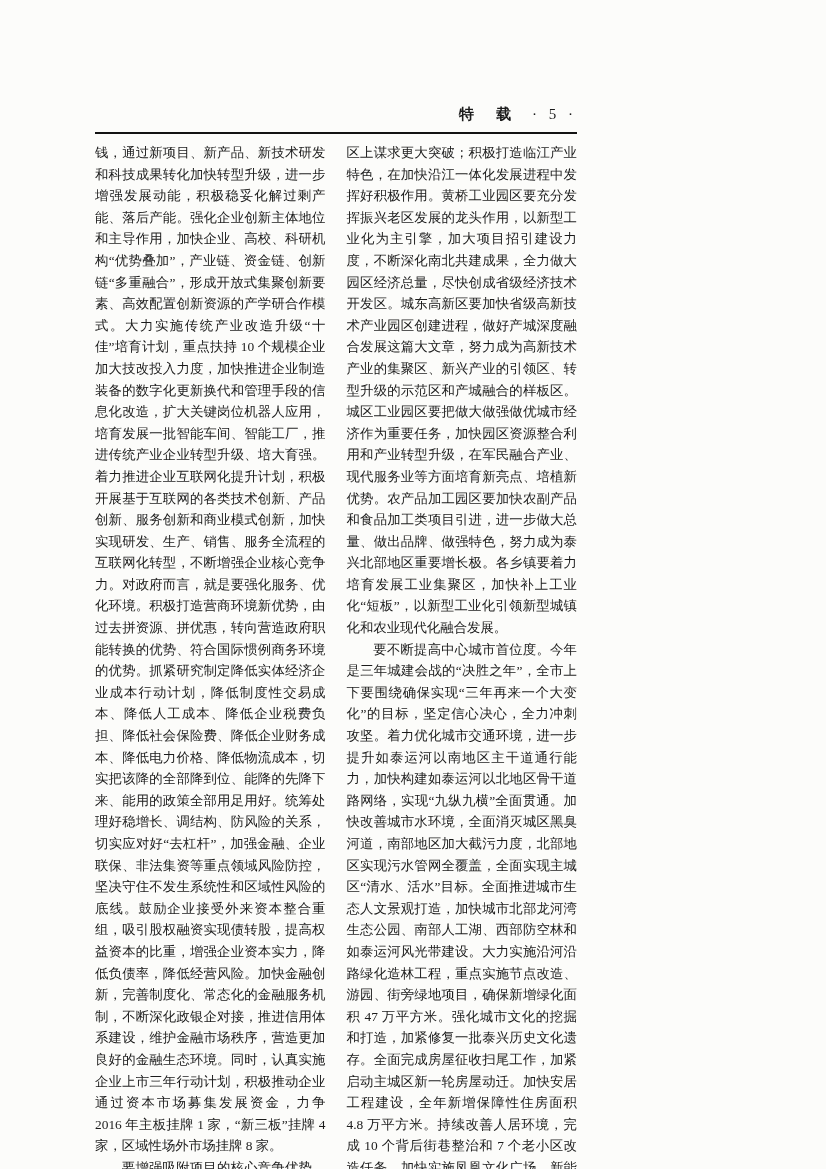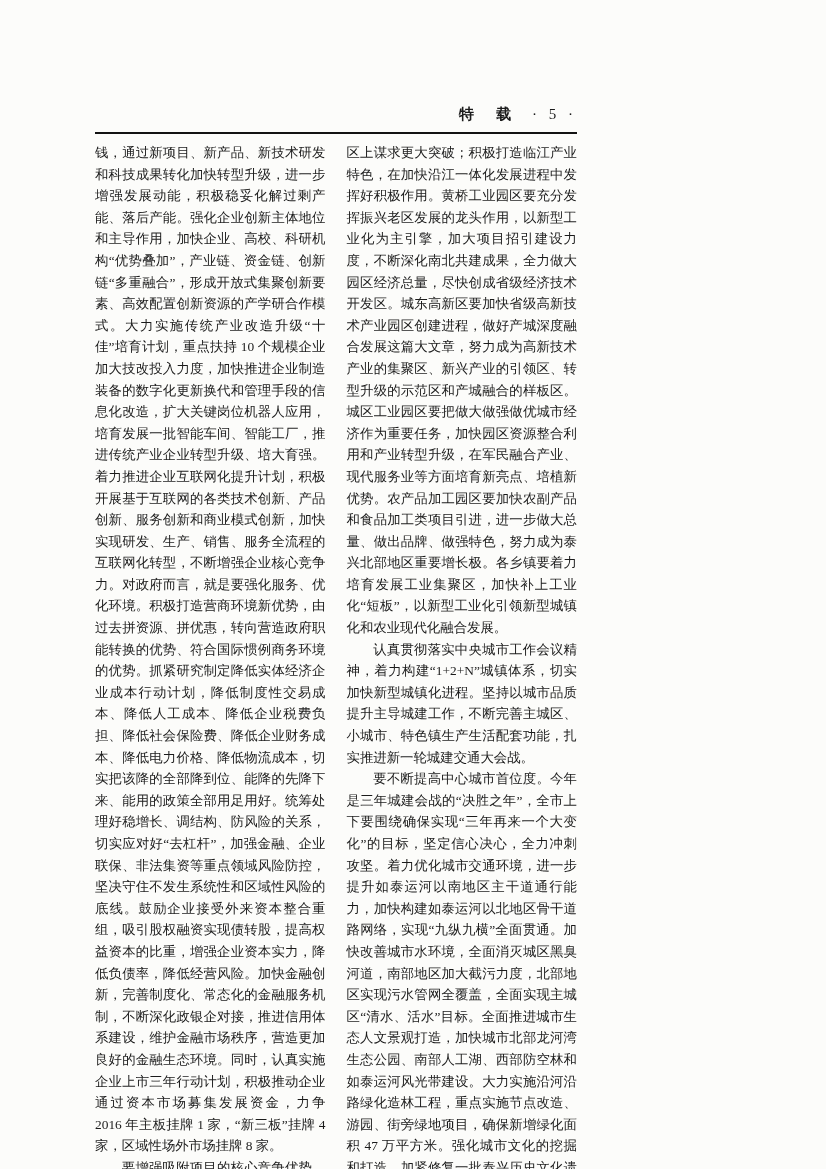--- a/index.html
+++ b/index.html
@@ -66,19 +66,18 @@
 
   <div class="columns">
 
     <div class="col">
       <p>钱，通过新项目、新产品、新技术研发和科技成果转化加快转型升级，进一步增强发展动能，积极稳妥化解过剩产能、落后产能。强化企业创新主体地位和主导作用，加快企业、高校、科研机构“优势叠加”，产业链、资金链、创新链“多重融合”，形成开放式集聚创新要素、高效配置创新资源的产学研合作模式。大力实施传统产业改造升级“十佳”培育计划，重点扶持 10 个规模企业加大技改投入力度，加快推进企业制造装备的数字化更新换代和管理手段的信息化改造，扩大关键岗位机器人应用，培育发展一批智能车间、智能工厂，推进传统产业企业转型升级、培大育强。着力推进企业互联网化提升计划，积极开展基于互联网的各类技术创新、产品创新、服务创新和商业模式创新，加快实现研发、生产、销售、服务全流程的互联网化转型，不断增强企业核心竞争力。对政府而言，就是要强化服务、优化环境。积极打造营商环境新优势，由过去拼资源、拼优惠，转向营造政府职能转换的优势、符合国际惯例商务环境的优势。抓紧研究制定降低实体经济企业成本行动计划，降低制度性交易成本、降低人工成本、降低企业税费负担、降低社会保险费、降低企业财务成本、降低电力价格、降低物流成本，切实把该降的全部降到位、能降的先降下来、能用的政策全部用足用好。统筹处理好稳增长、调结构、防风险的关系，切实应对好“去杠杆”，加强金融、企业联保、非法集资等重点领域风险防控，坚决守住不发生系统性和区域性风险的底线。鼓励企业接受外来资本整合重组，吸引股权融资实现债转股，提高权益资本的比重，增强企业资本实力，降低负债率，降低经营风险。加快金融创新，完善制度化、常态化的金融服务机制，不断深化政银企对接，推进信用体系建设，维护金融市场秩序，营造更加良好的金融生态环境。同时，认真实施企业上市三年行动计划，积极推动企业通过资本市场募集发展资金，力争 2016 年主板挂牌 1 家，“新三板”挂牌 4 家，区域性场外市场挂牌 8 家。</p>
       <p class="indent">要增强吸附项目的核心竞争优势，全面提升园区发展能级。园区是项目建设的主力军、创新转型的主阵地。“一区五园”包括各乡镇工业集聚区，要充分认识在新一轮发展中的职责使命，努力构建“投资最省、配套最全、运行成本最低”的比较优势，着力在项目招引实施、产业培育发展、资源要素保障、功能完善提升等方面实现新的突破，努力增强园区项目吸引力、承载力，全力提升园区发展能级。经济开发区要紧扣国家级经济技术开发区创建和“千亿级”发展目标，进一步夯实项目基础、产业基础，提升配套能力、服务能力，加快建设“国内一流、国际有名”的专业化、特色化园区。虹桥工业园区要主攻高端装备制造、新材料、电子信息、港口物流等产业，在大项目、大企业、大产业、大园</p>
     </div>
 
     <div class="col">
       <p>区上谋求更大突破；积极打造临江产业特色，在加快沿江一体化发展进程中发挥好积极作用。黄桥工业园区要充分发挥振兴老区发展的龙头作用，以新型工业化为主引擎，加大项目招引建设力度，不断深化南北共建成果，全力做大园区经济总量，尽快创成省级经济技术开发区。城东高新区要加快省级高新技术产业园区创建进程，做好产城深度融合发展这篇大文章，努力成为高新技术产业的集聚区、新兴产业的引领区、转型升级的示范区和产城融合的样板区。城区工业园区要把做大做强做优城市经济作为重要任务，加快园区资源整合利用和产业转型升级，在军民融合产业、现代服务业等方面培育新亮点、培植新优势。农产品加工园区要加快农副产品和食品加工类项目引进，进一步做大总量、做出品牌、做强特色，努力成为泰兴北部地区重要增长极。各乡镇要着力培育发展工业集聚区，加快补上工业化“短板”，以新型工业化引领新型城镇化和农业现代化融合发展。</p>
-      <p class="indent">认真贯彻落实中央城市工作会议精神，着力构建“1+2+N”城镇体系，切实加快新型城镇化进程。坚持以城市品质提升主导城建工作，不断完善主城区、小城市、特色镇生产生活配套功能，扎实推进新一轮城建交通大会战。</p>
       <p class="indent">要不断提高中心城市首位度。今年是三年城建会战的“决胜之年”，全市上下要围绕确保实现“三年再来一个大变化”的目标，坚定信心决心，全力冲刺攻坚。着力优化城市交通环境，进一步提升如泰运河以南地区主干道通行能力，加快构建如泰运河以北地区骨干道路网络，实现“九纵九横”全面贯通。加快改善城市水环境，全面消灭城区黑臭河道，南部地区加大截污力度，北部地区实现污水管网全覆盖，全面实现主城区“清水、活水”目标。全面推进城市生态人文景观打造，加快城市北部龙河湾生态公园、南部人工湖、西部防空林和如泰运河风光带建设。大力实施沿河沿路绿化造林工程，重点实施节点改造、游园、街旁绿地项目，确保新增绿化面积 47 万平方米。强化城市文化的挖掘和打造，加紧修复一批泰兴历史文化遗存。全面完成房屋征收扫尾工作，加紧启动主城区新一轮房屋动迁。加快安居工程建设，全年新增保障性住房面积 4.8 万平方米。持续改善人居环境，完成 10 个背后街巷整治和 7 个老小区改造任务。加快实施凤凰文化广场、新能源昌建广场、中南商业综合体、佳源商业中心等重点工程。加大城建招商力度，在招引实施五星级酒店等城市功能型项目上取得突破。改进拆迁安置方式、实施货币化安置，有序推进农民市民化进程，加大外来人才定居激励力度，有效扩大需求；同时把握好土地上市时序，有序</p>
     </div>
 
   </div>
 
 </div>
 
 </body></html>

